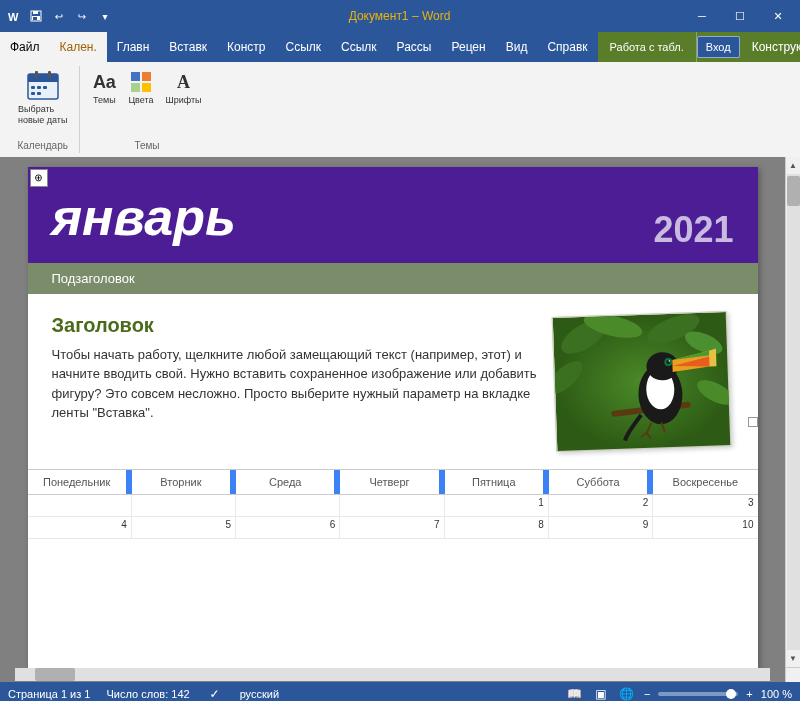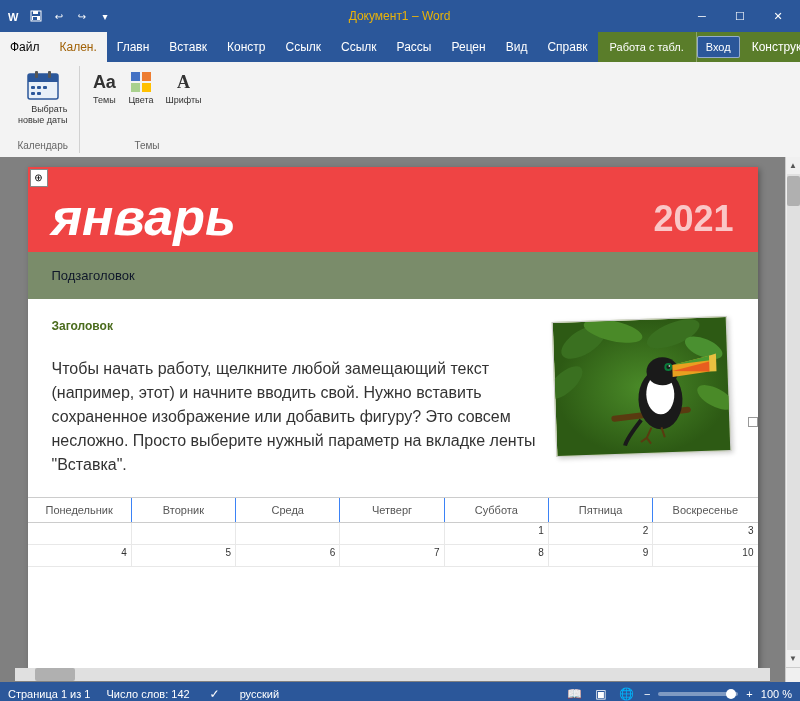--- a/index.html
+++ b/index.html
@@ -147,44 +147,44 @@
       background: white;
       width: 730px;
       min-height: 480px;
       box-shadow: 2px 2px 6px rgba(0,0,0,0.3);
       position: relative;
       padding: 0;
     }
 
     
     .cal-header {
-      background: #ef4444;
-      padding: 20px 24px 5px 24px;
+      background: #4c1d95;
+      padding: 20px 24px 16px 24px;
       position: relative;
     }
     .cal-month {
       font-size: 52px;
       font-weight: bold;
       color: white;
       font-style: italic;
     }
     .cal-year {
       position: absolute;
       bottom: 12px;
       right: 24px;
       font-size: 36px;
       font-weight: bold;
       color: rgba(255,255,255,0.7);
       margin-top: 28px;
     }
     .cal-subheader {
       background: #7a8c6a;
-      padding: 16px 24px;
+      padding: 8px 24px;
       font-size: 13px;
-      color: #0f172a;
+      color: #ffffff;
     }
 
     
     .move-handle {
       position: absolute;
       top: 2px;
       left: 2px;
       width: 18px;
       height: 18px;
       border: 1px solid #888;
@@ -200,27 +200,27 @@
     
     .page-content {
       display: flex;
       padding: 20px 24px;
       gap: 16px;
     }
     .content-text {
       flex: 1;
     }
     .content-heading {
-      font-size: 12px;
+      font-size: 20px;
       font-weight: bold;
       color: #4a6b1c;
-      margin-bottom: 24px;
+      margin-bottom: 8px;
     }
     .content-body {
-      font-size: 16px;
+      font-size: 13px;
       line-height: 1.5;
       color: #333;
     }
     .content-image {
       width: 180px;
       flex-shrink: 0;
       position: relative;
     }
     .image-placeholder {
       width: 175px;
@@ -242,21 +242,21 @@
       display: grid;
       grid-template-columns: repeat(7, 1fr);
       background: white;
       border-bottom: 1px solid #ccc;
     }
     .cal-grid-header-cell {
       text-align: center;
       padding: 6px 4px;
       font-size: 11px;
       color: #555;
-      border-right: 1px solid #3b82f6;
+      border-right: 6px solid #3b82f6;
     }
     .cal-grid-header-cell:last-child { border-right: none; }
     .cal-grid-row {
       display: grid;
       grid-template-columns: repeat(7, 1fr);
       border-bottom: 1px solid #e8e8e8;
       min-height: 22px;
     }
     .cal-cell {
       border-right: 1px solid #e8e8e8;
@@ -490,21 +490,21 @@
             <rect x="1" y="10" width="30" height="2" fill="#2b579a"></rect>
             <rect x="8" y="1" width="3" height="7" rx="1" fill="#555"></rect>
             <rect x="21" y="1" width="3" height="7" rx="1" fill="#555"></rect>
             <rect x="4" y="16" width="4" height="3" fill="#2b579a" rx="1"></rect>
             <rect x="10" y="16" width="4" height="3" fill="#2b579a" rx="1"></rect>
             <rect x="16" y="16" width="4" height="3" fill="#2b579a" rx="1"></rect>
             <rect x="4" y="22" width="4" height="3" fill="#2b579a" rx="1"></rect>
             <rect x="10" y="22" width="4" height="3" fill="#2b579a" rx="1"></rect>
           </svg>
         </div>
-        <div style="font-size:9px;color:#333;text-align:right;line-height:1.2;">Выбрать<br>новые даты</div>
+        <div style="font-size:9px;color:#333;text-align:left;line-height:1.2;">Выбрать<br>новые даты</div>
       </div>
     </div>
     <div class="ribbon-group-label">Календарь</div>
   </div>
 
   <div class="ribbon-group">
     <div class="ribbon-group-content">
 
       <div class="ribbon-btn-small">
         <div class="ribbon-btn-icon-small">
@@ -608,22 +608,22 @@
             </div>
           </div>
         </div>
 
         <div class="cal-grid">
           <div class="cal-grid-header">
             <div class="cal-grid-header-cell">Понедельник</div>
             <div class="cal-grid-header-cell">Вторник</div>
             <div class="cal-grid-header-cell">Среда</div>
             <div class="cal-grid-header-cell">Четверг</div>
+            <div class="cal-grid-header-cell">Пятница</div>
             <div class="cal-grid-header-cell">Суббота</div>
-            <div class="cal-grid-header-cell">Пятница</div>
             <div class="cal-grid-header-cell">Воскресенье</div>
           </div>
           <div class="cal-grid-row">
             <div class="cal-cell"></div>
             <div class="cal-cell"></div>
             <div class="cal-cell"></div>
             <div class="cal-cell"></div>
             <div class="cal-cell">1</div>
             <div class="cal-cell">2</div>
             <div class="cal-cell">3</div>

